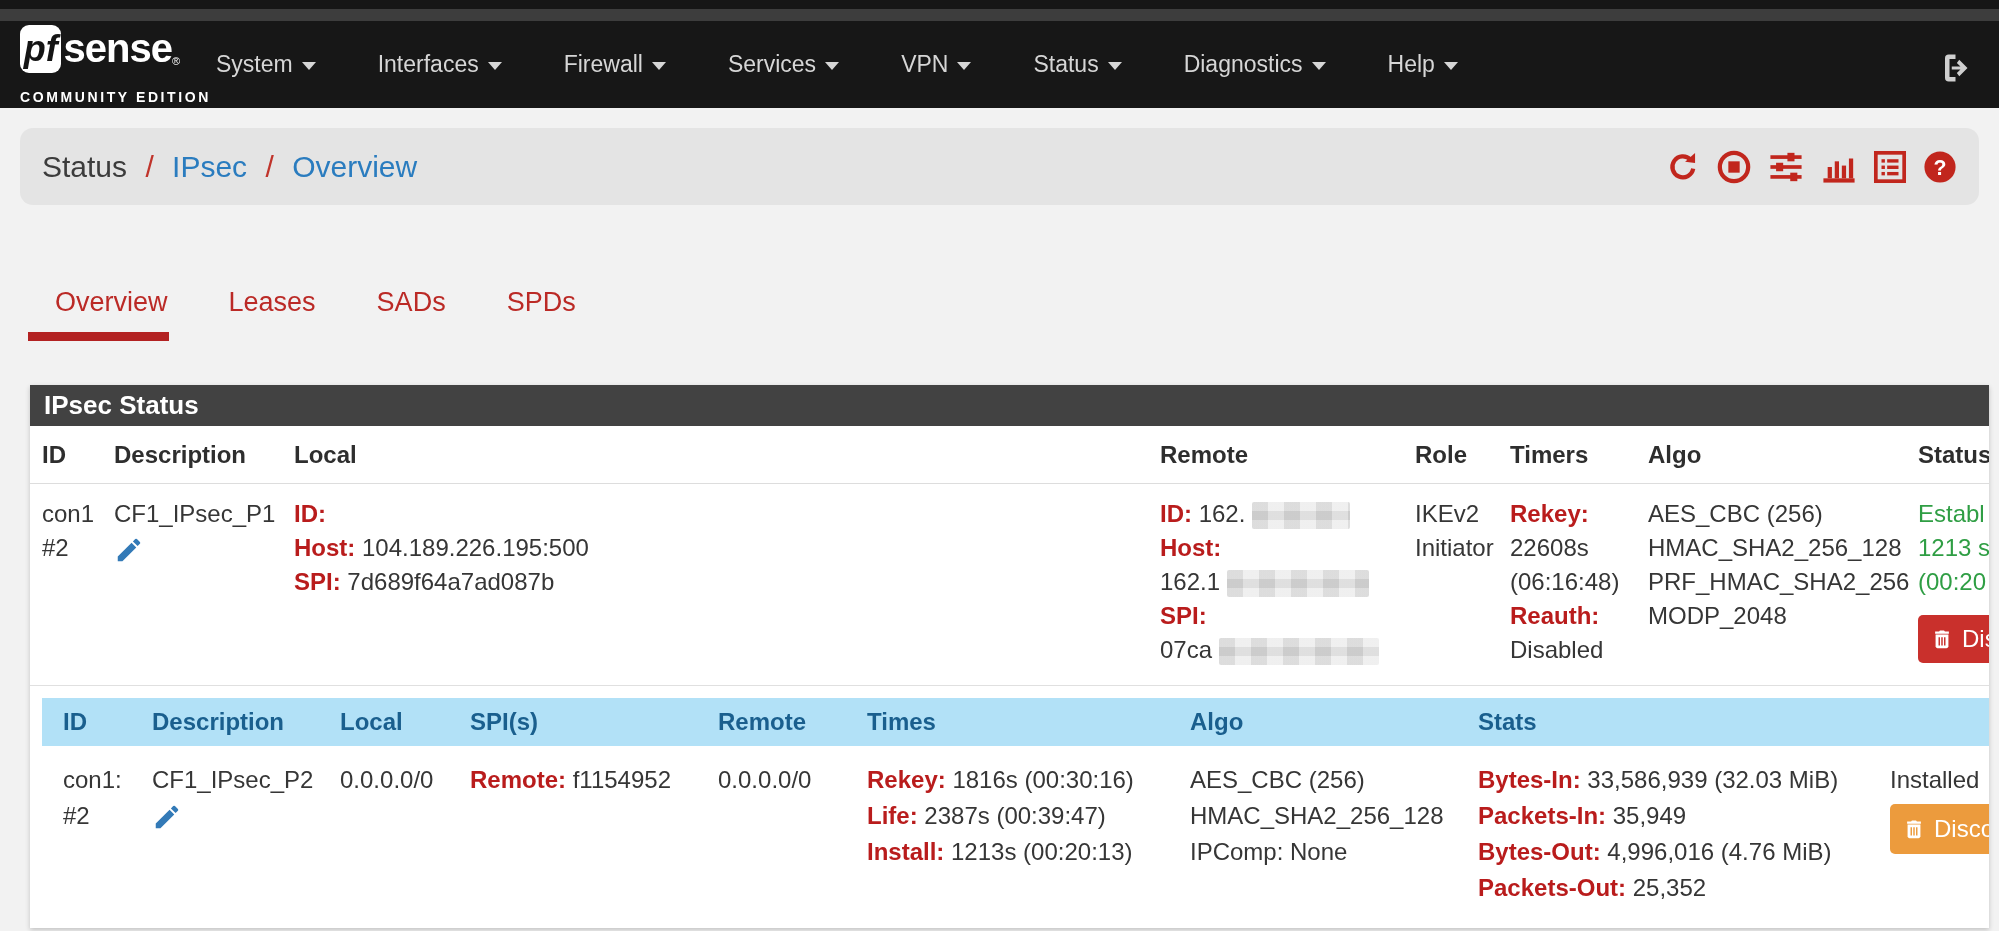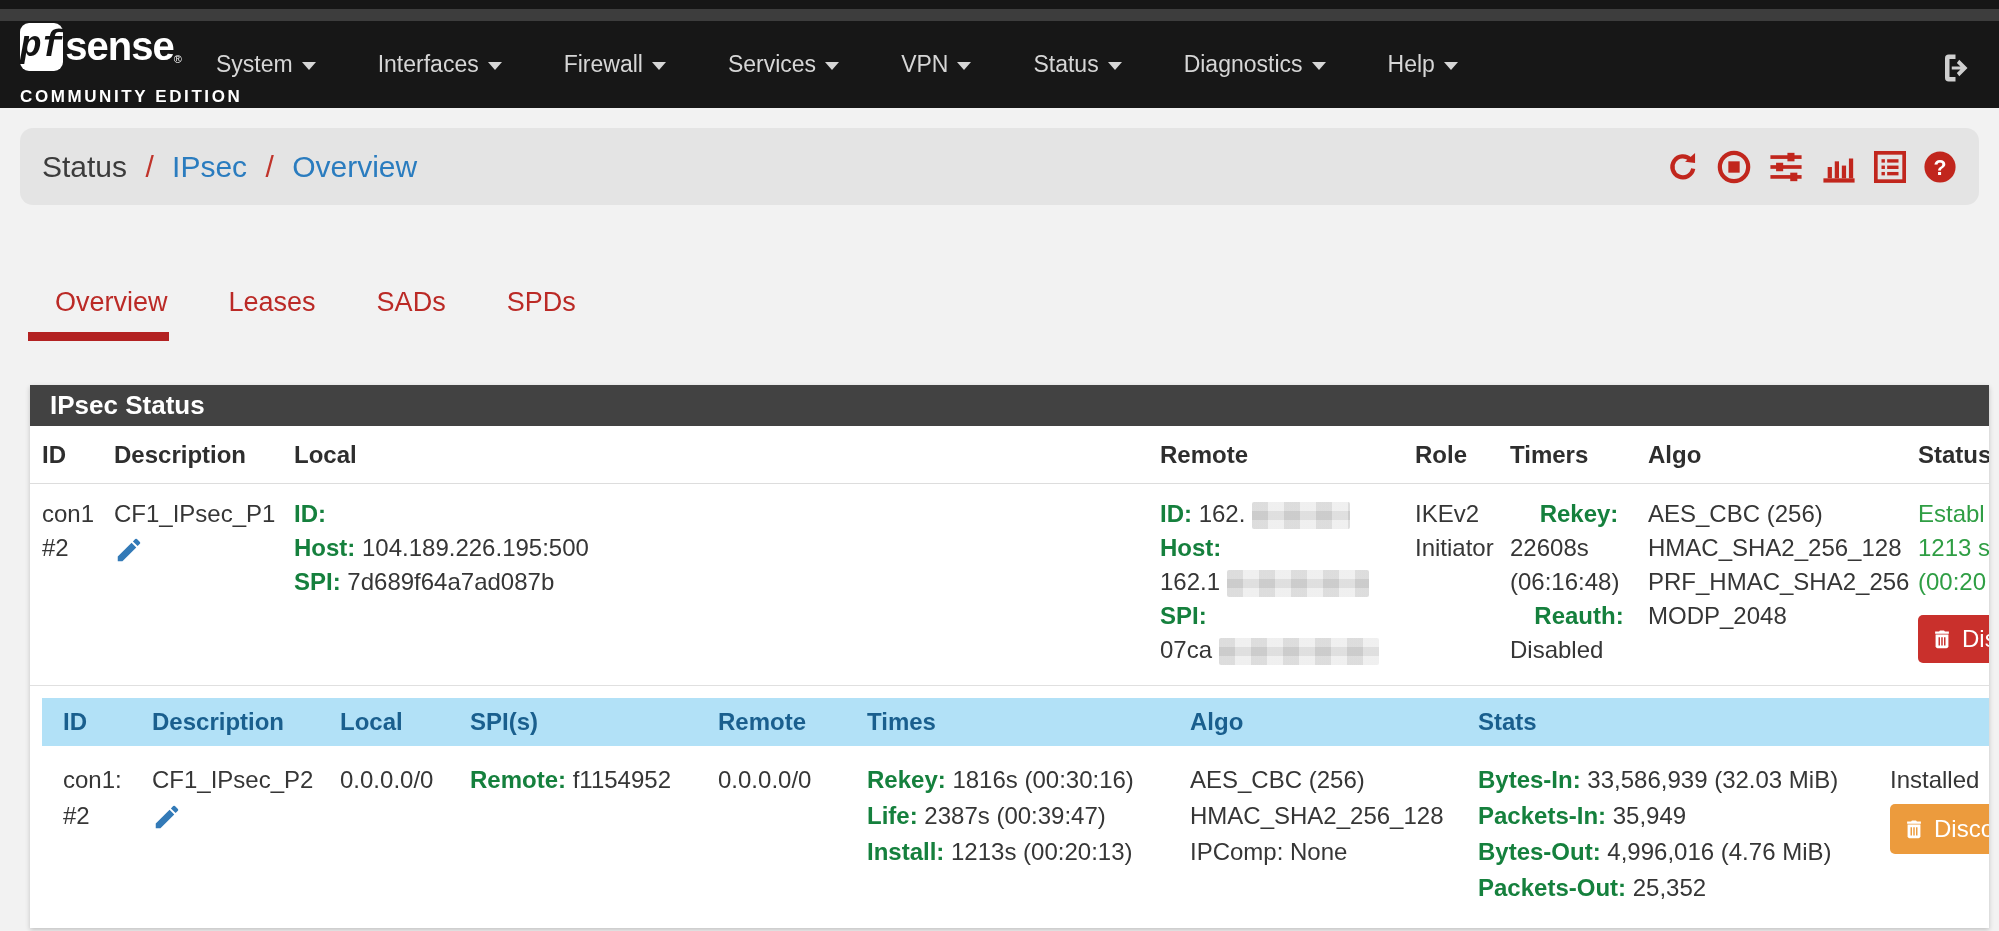--- a/index.html
+++ b/index.html
@@ -5,24 +5,24 @@
   * { margin:0; padding:0; box-sizing:border-box; }
   html,body { width:1999px; height:931px; overflow:hidden; }
   body { font-family:"Liberation Sans","DejaVu Sans",sans-serif; background:#f2f2f2; position:relative; }
 
   
   .strip1 { position:absolute; left:0; top:0; width:100%; height:9px; background:#161616; }
   .strip2 { position:absolute; left:0; top:9px; width:100%; height:12px; background:#3d3d3d; }
   .navbar { position:absolute; left:0; top:21px; width:100%; height:87px; background:#171717; display:flex; align-items:center; }
   .logo { margin-left:20px; width:160px; cursor:pointer; }
   .logo-top { display:flex; align-items:center; }
-  .logo-badge { width:48px; height:48px; background:#fff; border-radius:9px; display:flex; align-items:center; justify-content:center; font-style:italic; font-weight:bold; font-size:36px; color:#141414;font-family:Liberation Mono, monospace; }
+  .logo-badge { width:48px; height:48px; background:#fff; border-radius:9px; display:flex; align-items:center; justify-content:center; font-style:italic; font-weight:bold; font-size:36px; color:#141414; }
   .logo-sense { color:#fff; font-weight:bold; font-size:40px; letter-spacing:-1px; margin-left:2px; }
   .logo-reg { color:#fff; font-size:11px; align-self:flex-end; margin-bottom:6px; }
-  .logo-edition { color:#fff; font-size:17px; letter-spacing:2.6px; font-weight:bold; margin-top:16px; white-space:nowrap; }
+  .logo-edition { color:#fff; font-size:14px; letter-spacing:2.6px; font-weight:bold; margin-top:16px; white-space:nowrap; }
   .nav-items { display:flex; margin-left:36px; }
   .nav-item { color:#d6d6d6; font-size:23px; margin-right:62px; display:flex; align-items:center; cursor:pointer; white-space:nowrap; }
   .caret { width:0; height:0; border-left:7px solid transparent; border-right:7px solid transparent; border-top:8px solid #d6d6d6; margin-left:9px; margin-top:3px; }
   .signout { position:absolute; right:24px; top:29px; width:36px; height:36px; cursor:pointer; }
 
   
   .crumbbar { position:absolute; left:20px; top:128px; width:1959px; height:77px; background:#e4e4e4; border-radius:13px; display:flex; align-items:center; }
   .crumb { margin-left:22px; font-size:30px; }
   .crumb-here { color:#3c3c3c; }
   .crumb-sep { color:#c0342b; margin:0 10px; }
@@ -30,34 +30,34 @@
   .crumb-actions { position:absolute; right:22px; top:0; height:77px; display:flex; align-items:center; gap:16px; }
   .crumb-actions svg { display:block; cursor:pointer; }
 
   
   .tabs { position:absolute; left:0px; top:262px; height:88px; padding-left:55px; display:flex; }
   .tab { font-size:27px; color:#bb2a26; margin-right:61px; padding-top:25px; cursor:pointer; }
   .tab-underline { position:absolute; left:28px; top:70px; width:141px; height:9px; background:#b32222; }
 
   
   .panel { position:absolute; left:30px; top:385px; width:1959px; background:#fff; box-shadow:0 2px 5px rgba(0,0,0,.2); overflow:hidden; padding-bottom:12px; }
-  .panel-header { height:41px; background:#424242; color:#fff; font-weight:bold; font-size:26px; line-height:41px; padding-left:20px; }
+  .panel-header { height:41px; background:#424242; color:#fff; font-weight:bold; font-size:26px; line-height:41px; padding-left:14px; }
 
   .ike-grid { display:grid; grid-template-columns:72px 180px 866px 255px 95px 138px 270px 300px; width:2188px; padding-left:12px; font-size:24px; color:#363636; }
   .ike-grid.hdr { font-weight:bold; color:#2e2e2e; border-bottom:1px solid #ddd; }
   .ike-grid.hdr > div { padding:15px 0 14px 0; }
   .ike-grid.bodyrow > div { padding-top:13px; padding-bottom:16px; line-height:34px; }
 
   .child-wrap { border-top:1px solid #e0e0e0; margin-top:2px; padding-top:12px; }
   .child-grid { display:grid; grid-template-columns:89px 188px 130px 248px 149px 323px 288px 412px 320px; width:2159px; margin-left:12px; font-size:24px; color:#363636; }
   .child-grid.hdr { background:#b2e1f7; font-weight:bold; color:#1a5f8e; }
   .child-grid.hdr > div { padding:10px 0 10px 21px; line-height:28px; }
   .child-grid.bodyrow > div { padding:16px 0 10px 21px; line-height:36px; }
 
-  .b { font-weight:bold; color:#15803d;text-align:center; }
+  .b { font-weight:bold; color:#b91c1c; }
   .green { color:#2f9e44; }
   .edit-ico { margin-top:4px; cursor:pointer; }
 
   .px-blur { display:inline-block; vertical-align:middle; height:27px; border-radius:2px;
     background-color:#cfcfcf;
     background-image:repeating-linear-gradient(90deg, rgba(0,0,0,.07) 0 16px, rgba(255,255,255,.12) 16px 32px),
                      repeating-linear-gradient(0deg, rgba(255,255,255,.28) 0 9px, rgba(0,0,0,.05) 9px 18px); }
   .px-light { background-color:#e7e7e7; }
 
   .btn { display:inline-flex; align-items:center; gap:9px; color:#fff; font-size:24px; border-radius:5px; padding:7px 13px; cursor:pointer; white-space:nowrap; }

